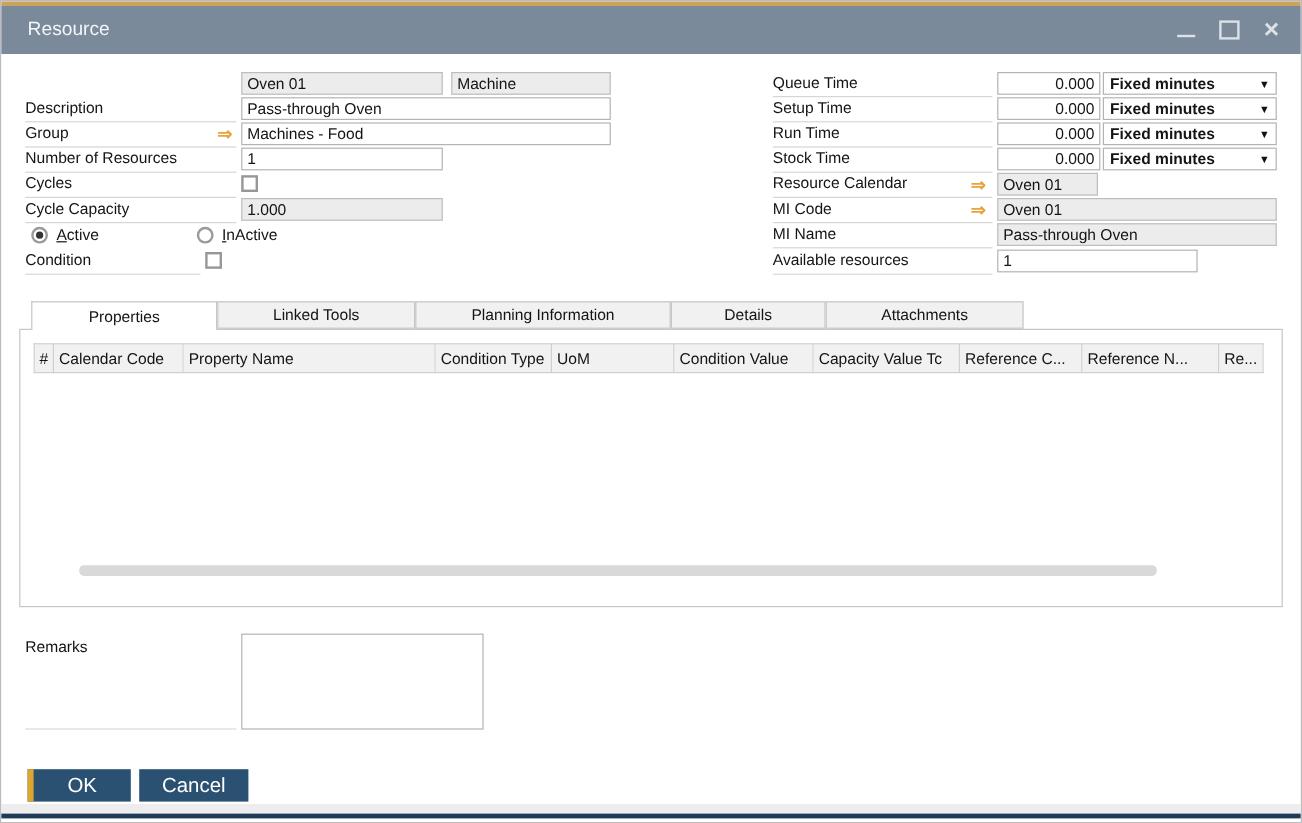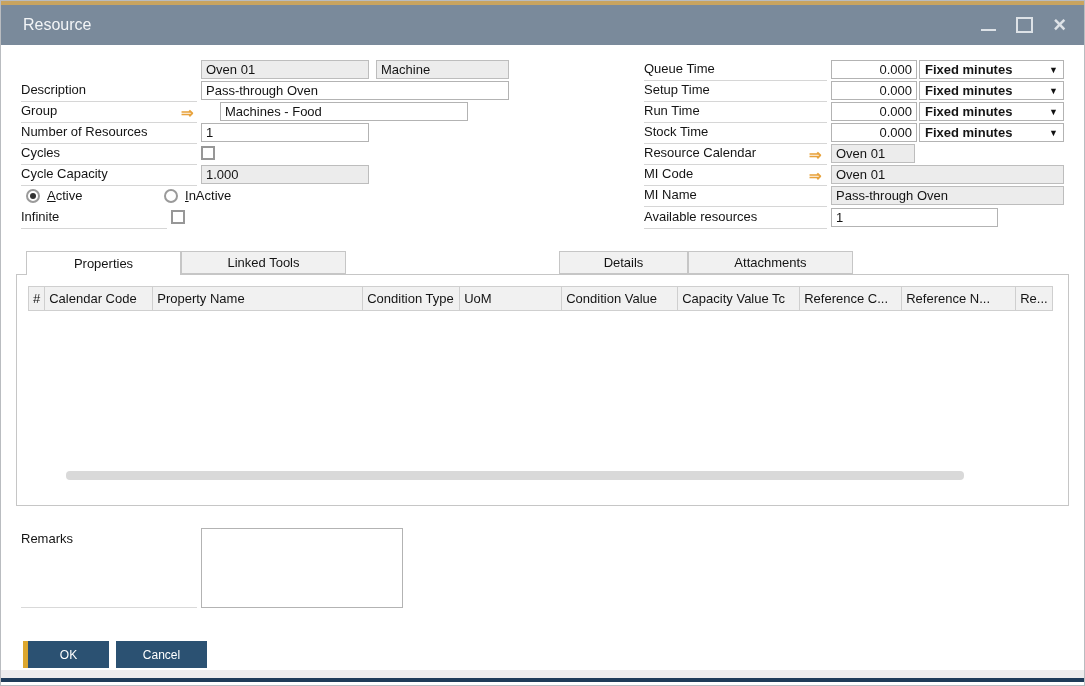--- a/index.html
+++ b/index.html
@@ -34,21 +34,21 @@
     display:flex;align-items:center;justify-content:center;cursor:pointer;z-index:1;}
   .tab.active{background:#fff;height:24px;border-bottom:none;z-index:3;}
   .groupbox{position:absolute;left:15px;top:273px;width:1053px;height:232px;border:1px solid #c6c6c6;background:#fff;box-sizing:border-box;z-index:0;}
   .ptable{position:absolute;left:27px;top:285px;border-collapse:collapse;table-layout:fixed;font-size:13px;z-index:2;}
   .ptable th{background:#f1f1f1;border:1px solid #cfcfcf;font-weight:normal;text-align:left;padding:2px 4px;height:19px;overflow:hidden;white-space:nowrap;}
   .hscroll{position:absolute;left:65px;top:470px;width:898px;height:9px;background:#d9d9d9;border-radius:4px;cursor:pointer;z-index:2;}
   .remarks-box{position:absolute;left:200px;top:527px;width:202px;height:80px;box-sizing:border-box;border:1px solid #b3b3b3;
     resize:none;font-family:"Liberation Sans",sans-serif;font-size:13px;outline:none;}
   .remarks-underline{position:absolute;left:20px;top:606px;width:176px;height:1px;background:#d9d9d9;}
   .btn{position:absolute;top:640px;height:27px;background:#2B5172;color:#fff;border:none;
-    font-family:"Liberation Sans",sans-serif;font-size:12px;cursor:pointer;}
+    font-family:"Liberation Sans",sans-serif;font-size:17px;cursor:pointer;}
   .btn.ok{left:22px;width:86px;border-left:5px solid #DCA72F;box-sizing:border-box;}
   .btn.cancel{left:115px;width:91px;}
   .footer-strip{position:absolute;left:0;right:0;bottom:7px;height:8px;background:#ededed;}
   .footer-dark{position:absolute;left:0;right:0;bottom:3px;height:4px;background:#1E3C59;}
 </style>
 </head>
 <body>
 
 <div class="window">
   <div class="accent-top"></div>
@@ -63,37 +63,37 @@
   </div>
 
   <input class="inp gray" style="left: 200px; top: 59px; width: 168px;" readonly="" value="Oven 01">
   <input class="inp gray" style="left: 375px; top: 59px; width: 133px;" readonly="" value="Machine">
 
   <div class="lbl" style="left:20px;top:81px;width:176px;">Description</div>
   <input class="inp" style="left: 200px; top: 80px; width: 308px;" value="Pass-through Oven">
 
   <div class="lbl" style="left:20px;top:102px;width:176px;">Group</div>
   <span class="arrow-link" style="left:180px;top:104px;">⇒</span>
-  <input class="inp" style="left: 200px; top: 101px; width: 248px; margin-left: 19px;" value="Machines - Food">
+  <input class="inp" style="left: 200px; top: 101px; width: 308px;" value="Machines - Food">
 
   <div class="lbl" style="left:20px;top:123px;width:176px;">Number of Resources</div>
   <input class="inp" style="left: 200px; top: 122px; width: 168px;" value="1">
 
   <div class="lbl" style="left:20px;top:144px;width:176px;">Cycles</div>
   <div class="checkbox" style="left:200px;top:145px;"></div>
 
   <div class="lbl" style="left:20px;top:165px;width:176px;">Cycle Capacity</div>
   <input class="inp gray" style="left: 200px; top: 164px; width: 168px;" readonly="" value="1.000">
 
   <div class="radio checked" style="left:25px;top:188px;"></div>
   <span class="rlabel" style="left:46px;top:187px;">Active</span>
   <div class="radio" style="left:163px;top:188px;"></div>
   <span class="rlabel" style="left:184px;top:187px;text-align:right;">InActive</span>
 
-  <div class="lbl" style="left:20px;top:208px;width:146px;">Infinite</div>
+  <div class="lbl" style="left:20px;top:208px;width:146px;">Condition</div>
   <div class="checkbox" style="left:170px;top:209px;"></div>
 
   <div class="lbl" style="left:643px;top:60px;width:183px;">Queue Time</div>
   <input class="inp num" style="left: 830px; top: 59px; width: 86px;" value="0.000">
   <div class="combo" style="left:918px;top:59px;width:145px;">
     <span>Fixed minutes</span>
     <span class="tri">▼</span>
   </div>
 
   <div class="lbl" style="left:643px;top:81px;width:183px;">Setup Time</div>
@@ -126,20 +126,21 @@
   <input class="inp gray" style="left: 830px; top: 164px; width: 233px;" readonly="" value="Oven 01">
 
   <div class="lbl" style="left:643px;top:186px;width:183px;">MI Name</div>
   <input class="inp gray" style="left: 830px; top: 185px; width: 233px;" readonly="" value="Pass-through Oven">
 
   <div class="lbl" style="left:643px;top:208px;width:183px;">Available resources</div>
   <input class="inp" style="left: 830px; top: 207px; width: 167px;" value="1">
 
   <div class="tab active" style="left:25px;width:155px;">Properties</div>
   <div class="tab" style="left:180px;width:165px;">Linked Tools</div>
+  <div class="tab" style="left:345px;width:213px;">Planning Information</div>
   <div class="tab" style="left:558px;width:129px;">Details</div>
   <div class="tab" style="left:687px;width:165px;">Attachments</div>
 
   <div class="groupbox"></div>
 
   <table class="ptable">
       <colgroup>
         <col style="width: 16px;">
         <col style="width: 108px;">
         <col style="width: 210px;">

